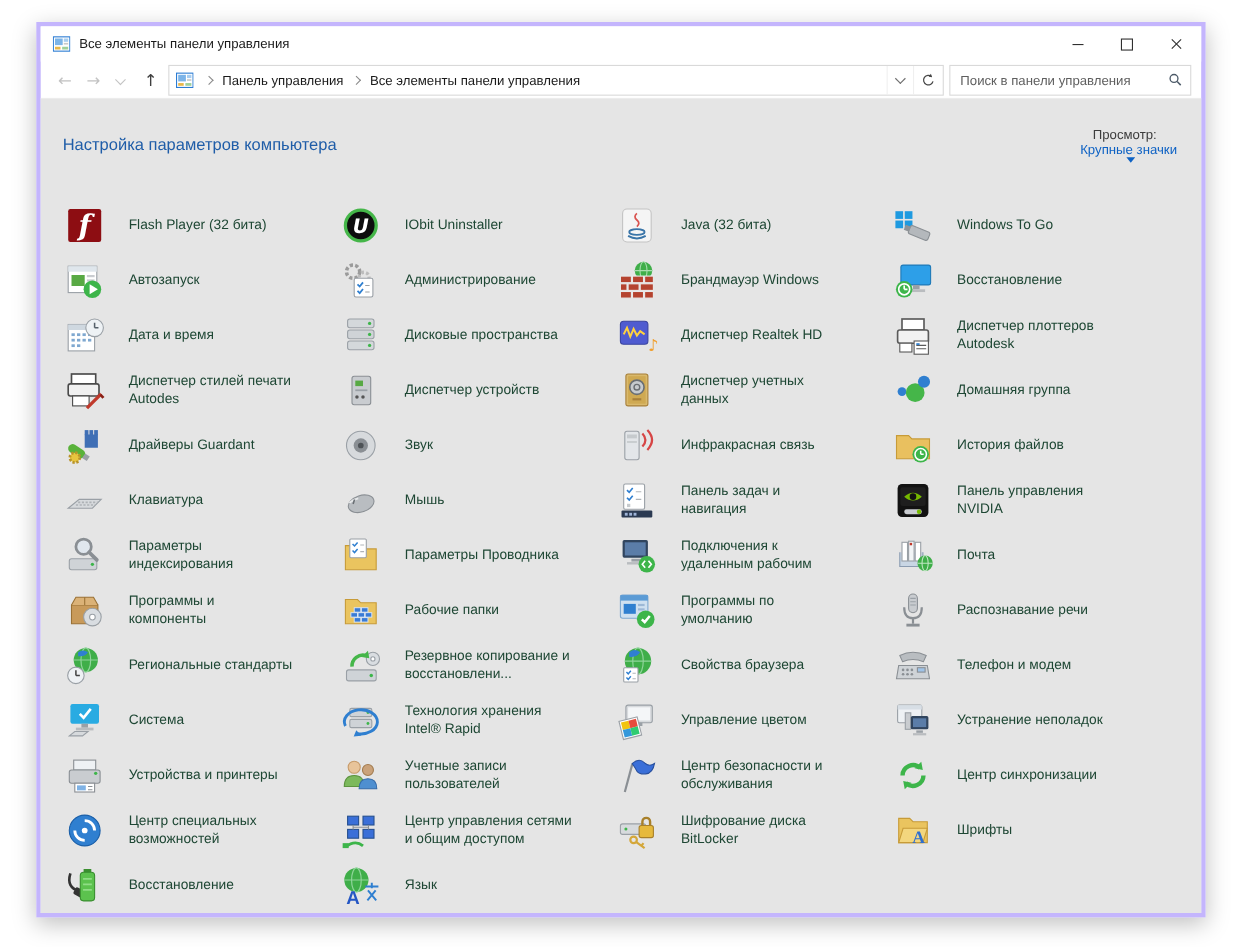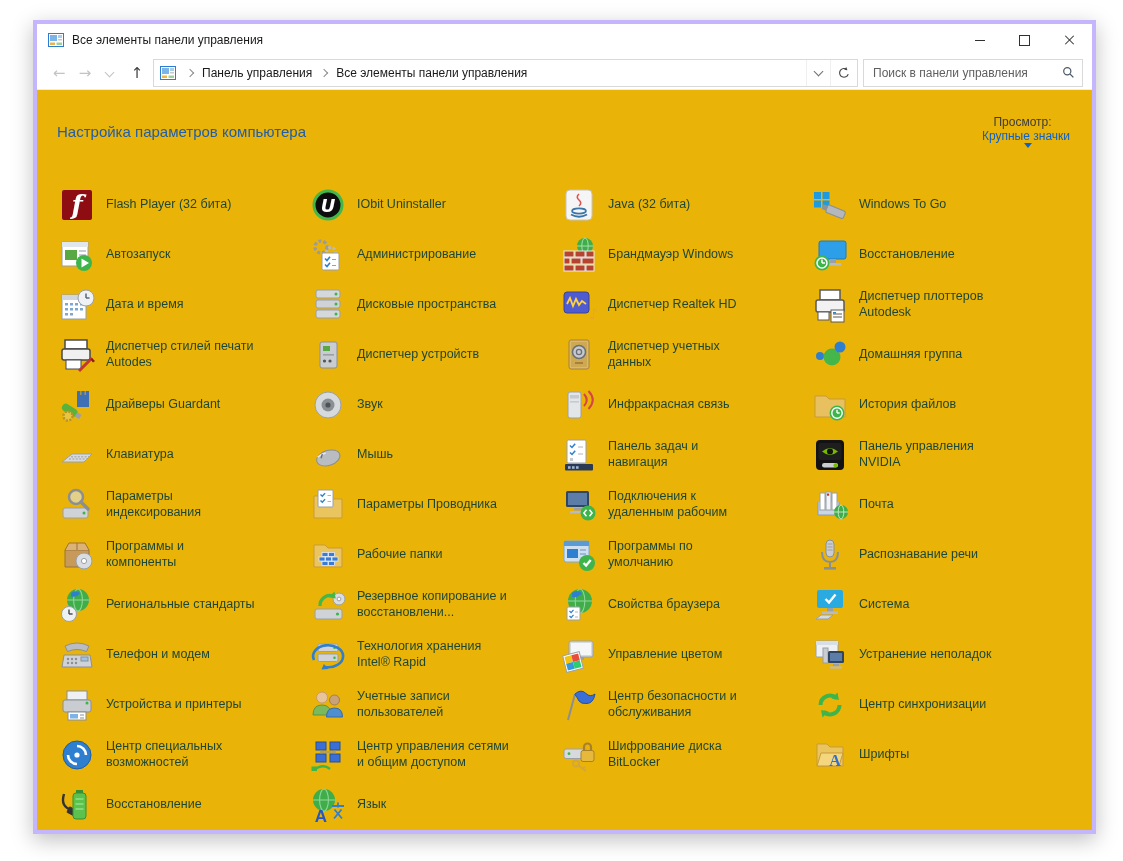--- a/index.html
+++ b/index.html
@@ -29,32 +29,32 @@
   .crumb{font-size:12px;color:#1a1a1a;padding:0 3px;cursor:pointer;white-space:nowrap;}
   .crumb-sep{display:inline-block;width:5px;height:5px;border-right:1px solid #8a8a8a;border-bottom:1px solid #8a8a8a;transform:rotate(-45deg);margin:0 6px;}
   .addr-spacer{flex:1 1 auto;}
   .addr-btn{height:100%;border:none;border-left:1px solid #efefef;background:none;display:flex;align-items:center;justify-content:center;cursor:pointer;}
   .addr-drop{width:24px;} .addr-refresh{width:27px;}
   .drop-chev{display:inline-block;width:6px;height:6px;border-right:1px solid #6f6f6f;border-bottom:1px solid #6f6f6f;transform:rotate(45deg);margin-bottom:3px;}
   .searchbox{width:204px;height:26px;border:1px solid #d9d9d9;display:flex;align-items:center;padding:0 7px;background:#fff;}
   .searchbox input{border:none;outline:none;flex:1 1 auto;min-width:0;font-size:12px;color:#444;font-family:"Liberation Sans",sans-serif;background:transparent;}
   .searchbox input::placeholder{color:#5f5f5f;opacity:1;}
   
-  .content{height:740px;background:#eab308;}
+  .content{height:740px;background:#e5e5e5;}
   .content-header{display:flex;align-items:center;padding:26px 22px 0 20px;height:30px;}
   .page-title{font-size:15px;font-weight:400;color:#1f5da8;margin:0;}
   .view-ctl{margin-left:auto;font-size:12px;display:flex;align-items:center;flex-direction:column;}
   .view-label{color:#3c3c3c;margin-right:7px;}
   .view-value{color:#0e62c4;cursor:pointer;}
   .view-caret{width:0;height:0;border-left:4px solid transparent;border-right:4px solid transparent;border-top:5px solid #0e62c4;margin-left:5px;display:inline-block;}
   .items-grid{display:grid;grid-template-columns:repeat(4,251px);grid-auto-rows:50px;margin-top:34px;padding-left:20px;}
   .item{display:flex;align-items:center;gap:9px;text-decoration:none;cursor:pointer;}
   .item .ico{width:40px;height:40px;flex:0 0 40px;}
   .item .ico svg{display:block;}
-  .item .lbl{font-size:12.5px;line-height:1.25;color:#1e4734;white-space:pre-line;max-width:196px;}
+  .item .lbl{font-size:12.5px;line-height:1.25;color:#1e4734;white-space:pre-line;max-width:196px;margin-left:11px;}
 </style>
 </head>
 <body>
 
 <div class="stage">
   <div class="window">
 
     <div class="titlebar">
       <span class="app-icon">
         <svg viewBox="0 0 16 16" width="16" height="16">
@@ -610,50 +610,50 @@
                 <path d="M10.5 31 l1.6 1.6 l2.4 -2.8" stroke="#2f7fd0" stroke-width="1.3" fill="none"></path>
                 <line x1="16" y1="27" x2="19" y2="27" stroke="#b0b4b8"></line>
                 <line x1="16" y1="32" x2="19" y2="32" stroke="#b0b4b8"></line>
               </svg>
             </span>
             <span class="lbl">Свойства браузера</span>
           </a>
           <a class="item">
             <span class="ico">
               <svg viewBox="0 0 40 40" width="40" height="40">
-                <rect x="7" y="5" width="26" height="18" rx="2" fill="#29abe2"></rect>
-                <path d="M15.5 14 l3.5 3.5 l6.5 -8" stroke="#fff" stroke-width="2.4" fill="none"></path>
-                <rect x="17" y="23" width="6" height="3.5" fill="#9aa0a6"></rect>
-                <rect x="12" y="26.5" width="16" height="2.5" fill="#b9bcbf"></rect>
-                <path d="M6 34 l5 -4 h12 l-5 4 Z" fill="#d7dadd" stroke="#9aa0a6"></path>
-              </svg>
-            </span>
-            <span class="lbl">Система</span>
-          </a>
-          <a class="item">
-            <span class="ico">
-              <svg viewBox="0 0 40 40" width="40" height="40">
                 <path d="M7 20 h26 l2 12 h-30 Z" fill="#cfd3d7" stroke="#8a8f94"></path>
                 <path d="M8 11 q12 -6 24 0 l-2.5 5.5 q-9.5 -4 -19 0 Z" fill="#b9bdc1" stroke="#8a8f94"></path>
                 <rect x="24" y="22" width="7" height="4" fill="#9fc3e8" stroke="#8a8f94"></rect>
                 <g fill="#8a8f94">
                   <circle cx="11" cy="24" r="1.2"></circle>
                   <circle cx="15" cy="24" r="1.2"></circle>
                   <circle cx="19" cy="24" r="1.2"></circle>
                   <circle cx="11" cy="28" r="1.2"></circle>
                   <circle cx="15" cy="28" r="1.2"></circle>
                   <circle cx="19" cy="28" r="1.2"></circle>
                 </g>
               </svg>
             </span>
             <span class="lbl">Телефон и модем</span>
           </a>
           <a class="item">
             <span class="ico">
               <svg viewBox="0 0 40 40" width="40" height="40">
+                <rect x="7" y="5" width="26" height="18" rx="2" fill="#29abe2"></rect>
+                <path d="M15.5 14 l3.5 3.5 l6.5 -8" stroke="#fff" stroke-width="2.4" fill="none"></path>
+                <rect x="17" y="23" width="6" height="3.5" fill="#9aa0a6"></rect>
+                <rect x="12" y="26.5" width="16" height="2.5" fill="#b9bcbf"></rect>
+                <path d="M6 34 l5 -4 h12 l-5 4 Z" fill="#d7dadd" stroke="#9aa0a6"></path>
+              </svg>
+            </span>
+            <span class="lbl">Система</span>
+          </a>
+          <a class="item">
+            <span class="ico">
+              <svg viewBox="0 0 40 40" width="40" height="40">
                 <rect x="10" y="9" width="20" height="7.5" rx="1.5" fill="#cfd3d7" stroke="#9aa0a6"></rect>
                 <rect x="10" y="19" width="20" height="7.5" rx="1.5" fill="#cfd3d7" stroke="#9aa0a6"></rect>
                 <circle cx="26.5" cy="12.7" r="1.3" fill="#3db54a"></circle>
                 <circle cx="26.5" cy="22.7" r="1.3" fill="#3db54a"></circle>
                 <path d="M6 25 a15 11 0 1 1 11 7" stroke="#2f7fd0" stroke-width="2.6" fill="none"></path>
                 <path d="M13.5 34.5 l7 -0.6 l-4.6 -5 Z" fill="#2f7fd0"></path>
               </svg>
             </span>
             <span class="lbl">Технология хранения
 Intel® Rapid</span>

